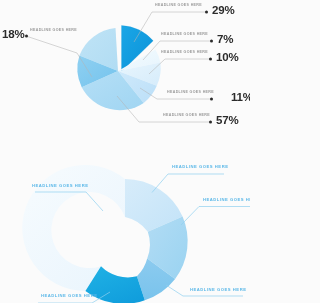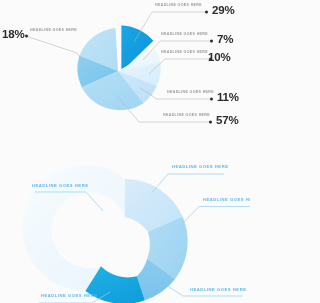--- a/index.html
+++ b/index.html
@@ -154,22 +154,22 @@
       <path d="M 152.0 192.5 L 168.0 174.0 L 224.0 174.0"></path>
       <path d="M 181.0 225.0 L 199.0 206.5 L 250.0 206.5"></path>
       <path d="M 166.0 285.0 L 183.0 296.0 L 243.0 296.0"></path>
       <path d="M 110.0 292.0 L 92.0 303.0 L 38.0 303.0"></path>
       <path d="M 103.0 211.0 L 86.0 192.0 L 35.0 192.0"></path>
     </g>
   </svg>
 
   <div class="pct" style="left:212px; top:5px;">29%</div>
   <div class="pct" style="left:217px; top:34px;">7%</div>
-  <div class="pct" style="left:208px; top:52px;">10%</div>
-  <div class="pct" style="left:217px; top:92px;">11%</div>
+  <div class="pct" style="left:216px; top:52px;">10%</div>
+  <div class="pct" style="left:231px; top:92px;">11%</div>
   <div class="pct" style="left:216px; top:115px;">57%</div>
   <div class="pct" style="left:2px; top:29px;text-align:center;">18%</div>
 
   <div class="headline-grey" style="left:155px; top:4px;">HEADLINE GOES HERE</div>
   <div class="headline-grey" style="left:161px; top:33px;">HEADLINE GOES HERE</div>
   <div class="headline-grey" style="left:161px; top:51px;">HEADLINE GOES HERE</div>
   <div class="headline-grey" style="left:167px; top:91px;">HEADLINE GOES HERE</div>
   <div class="headline-grey" style="left:163px; top:114px;">HEADLINE GOES HERE</div>
   <div class="headline-grey" style="left:30px; top:29px;">HEADLINE GOES HERE</div>
 

